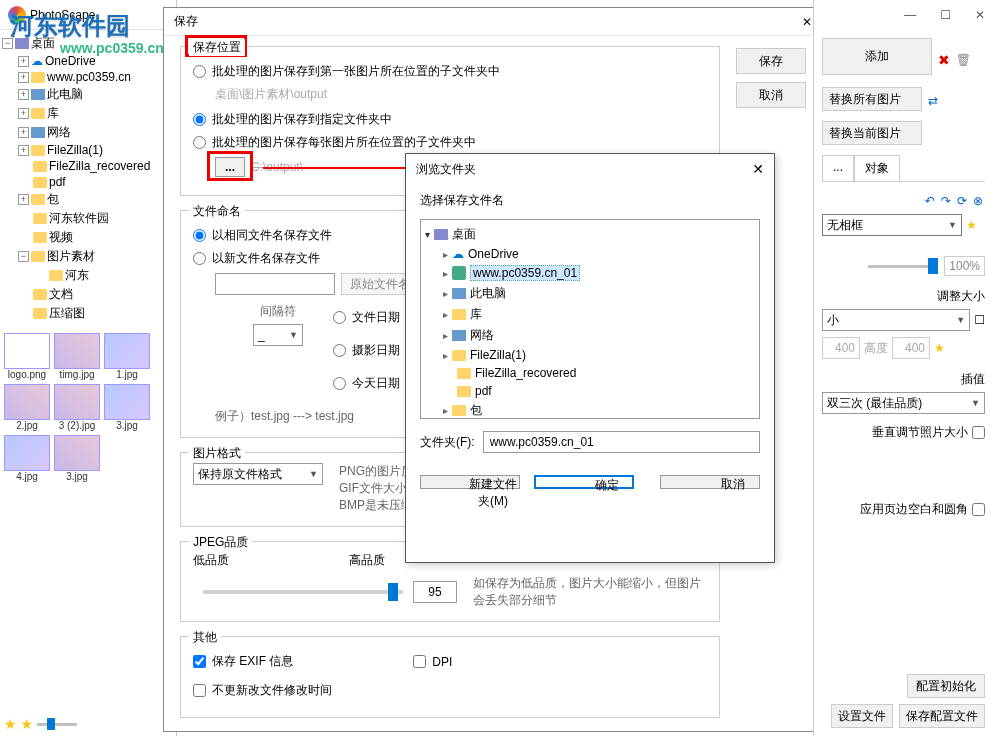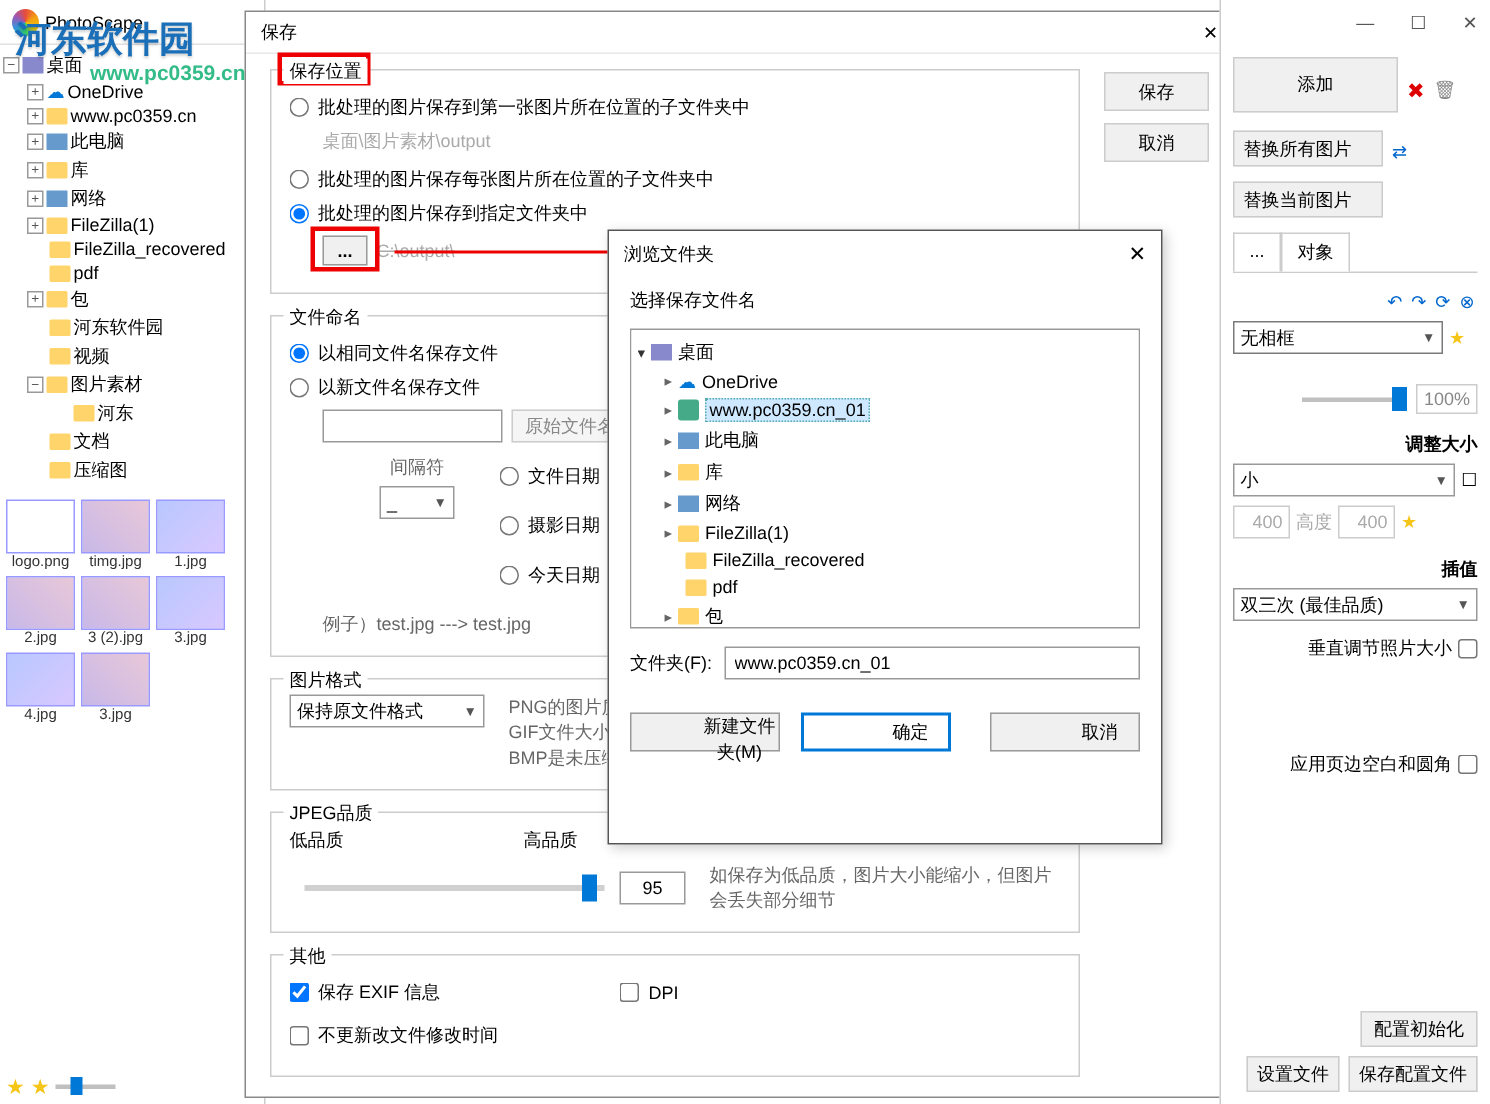--- a/index.html
+++ b/index.html
@@ -19,21 +19,21 @@
 .replace-btn { width: 100px; height: 24px; border: 1px solid #ccc; background: #f0f0f0; text-align: left; padding-left: 6px; margin-bottom: 4px; }
 .tab-row { display: flex; border-bottom: 1px solid #ccc; margin: 6px 0; }
 .tab-row .tab { padding: 4px 10px; border: 1px solid #ccc; border-bottom: none; background: #fff; }
 .icon-row { display: flex; justify-content: flex-end; gap: 6px; padding: 6px 2px; color: #0066cc; }
 .star { color: #f5c518; }
 .dropdown-frame { width: 140px; height: 22px; border: 1px solid #7a7a7a; background: #fff; display: flex; align-items: center; justify-content: space-between; padding: 0 4px; }
 .slider-row { margin: 20px 0 10px; display: flex; align-items: center; gap: 6px; justify-content: flex-end; }
 .slider-track { width: 70px; height: 3px; background: #c0c0c0; position: relative; }
 .slider-thumb { width: 10px; height: 16px; background: #0078d7; position: absolute; top: -7px; left: 60px; }
 .pct-box { border: 1px solid #ccc; padding: 2px 4px; color: #888; }
-.section-label { text-align: right; margin: 12px 0 4px; font-weight: bold; }
+.section-label { text-align: right; margin: 12px 0 4px; }
 .sz-row { display: flex; align-items: center; gap: 4px; margin-bottom: 6px; }
 .sz-dd { flex: 1; height: 22px; border: 1px solid #999; background: #fff; padding: 0 4px; display: flex; align-items: center; justify-content: space-between; }
 .sz-input { width: 38px; height: 22px; border: 1px solid #ccc; color: #aaa; padding: 0 4px; text-align: right; }
 .chk-row { display: flex; align-items: center; gap: 4px; justify-content: flex-end; margin: 10px 0; }
 .bottom-btns { position: absolute; bottom: 8px; right: 8px; display: flex; gap: 6px; }
 .bottom-btns button { height: 24px; padding: 0 8px; border: 1px solid #ccc; background: #f0f0f0; }
 
 
 .app-bg { position: absolute; top: 0; left: 0; width: 177px; height: 736px; background: #fff; border-right: 1px solid #ccc; }
 .app-header { height: 30px; background: #fff; border-bottom: 1px solid #e0e0e0; display: flex; align-items: center; padding: 0 8px; }
@@ -101,21 +101,21 @@
 .browse-tree { border: 1px solid #999; height: 200px; margin: 10px 0; overflow: auto; padding: 4px; background: #fff; }
 .bt-item { display: flex; align-items: center; gap: 4px; padding: 2px 0; }
 .bt-indent1 { padding-left: 18px; }
 .tri { font-size: 10px; color: #666; }
 .tri-open { color: #333; }
 .selected { background: #cde8ff; border: 1px dotted #5aa; padding: 0 2px; }
 .user-icon { width: 14px; height: 14px; background: #4a8; border-radius: 2px; }
 .folder-input-row { display: flex; align-items: center; gap: 8px; margin: 12px 0; }
 .folder-input { flex: 1; height: 22px; border: 1px solid #999; padding: 0 6px; }
 .browse-btns { display: flex; justify-content: space-between; gap: 10px; padding: 10px 0; }
-.browse-btns button { width: 100px; height: 26px; border: 1px solid #999; background: #f0f0f0; padding-left: 46px; }
+.browse-btns button { width: 100px; height: 14px; border: 1px solid #999; background: #f0f0f0; padding-left: 46px; }
 .browse-btns .ok { border: 2px solid #0078d7; background: #fff; }
 
 .chevron { font-size: 9px; color: #555; }
 </style>
 </head>
 <body>
 
 <div class="watermark">河东软件园</div>
 <div class="watermark-sub">www.pc0359.cn</div>
 
@@ -262,26 +262,26 @@
 
     <div class="fieldset" style="width:540px">
       <div class="red-box" style="top:-12px;left:4px;width:62px;height:22px"></div>
       <span class="fieldset-legend">保存位置</span>
       <div class="radio-row">
           <input type="radio" style="">
           <span>批处理的图片保存到第一张图片所在位置的子文件夹中</span>
         </div>
       <div class="sub-text">桌面\图片素材\output</div>
       <div class="radio-row">
+          <input type="radio" checked="" style="">
+          <span>批处理的图片保存到指定文件夹中</span>
+        </div>
+      <div class="radio-row">
           <input type="radio" style="">
           <span>批处理的图片保存每张图片所在位置的子文件夹中</span>
-        </div>
-      <div class="radio-row">
-          <input type="radio" checked="" style="">
-          <span>批处理的图片保存到指定文件夹中</span>
         </div>
       <div class="radio-row" style="padding-left:22px;position:relative">
         <div class="red-box" style="top:-6px;left:14px;width:46px;height:30px"></div>
         <button class="browse-btn">...</button>
         <span class="path-text">C:\output\</span>
         <div class="red-arrow" style="top:10px;left:70px;width:155px"></div>
       </div>
     </div>
 
     <div class="fieldset" style="width:540px">

